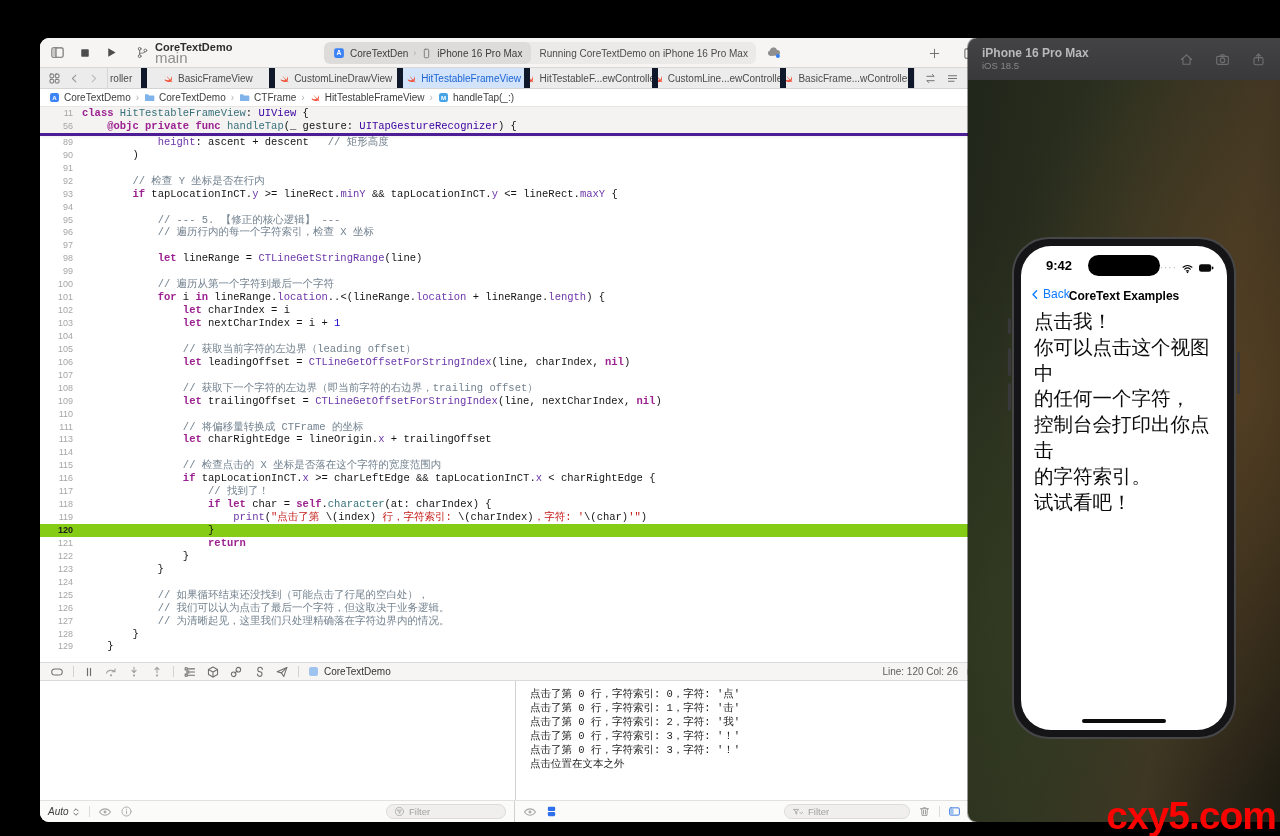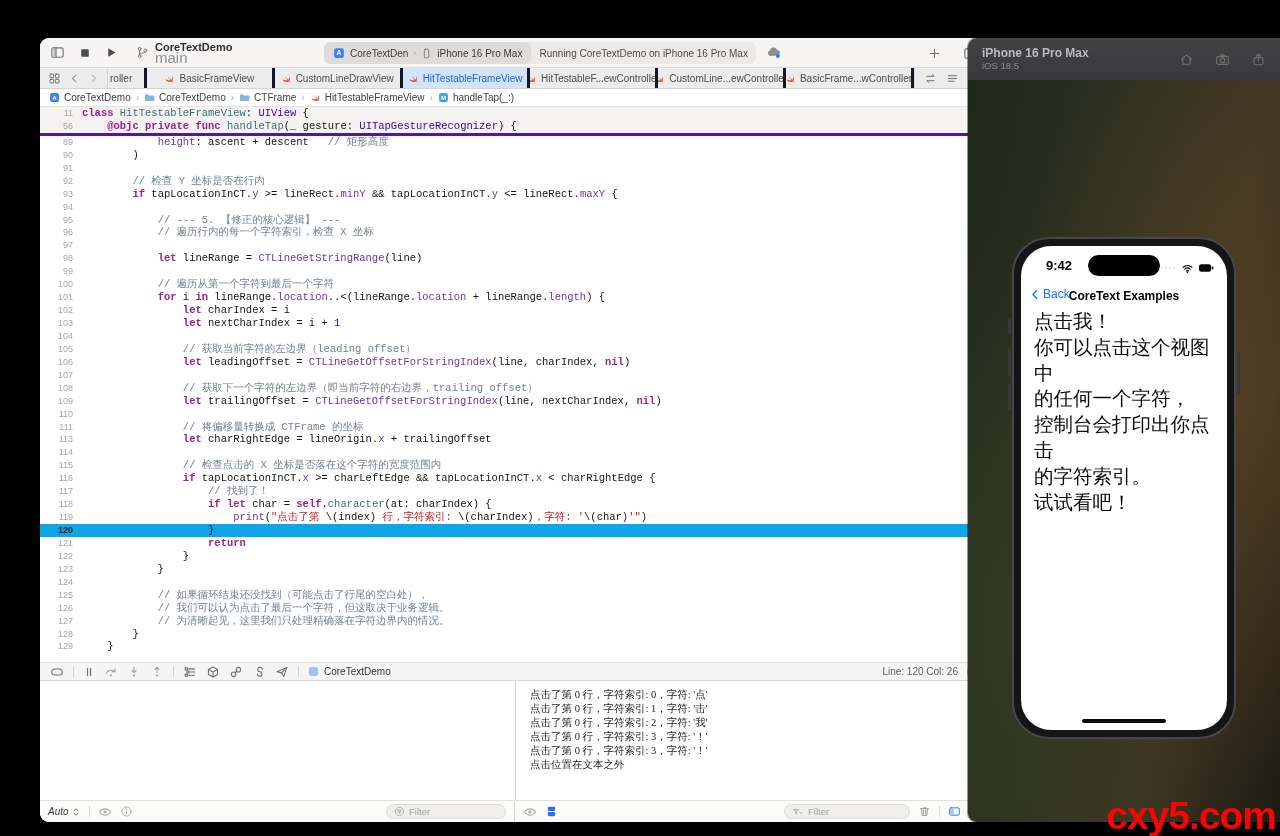--- a/index.html
+++ b/index.html
@@ -30,39 +30,39 @@
   .schemepill .seg2{flex:1;text-align:center;color:#4c4c4c;}
   .tbsep{color:#a9a9a9;font-size:9px;}
   .tb-cloud{position:absolute;left:726px;top:7px;}
   .tb-right{position:absolute;right:12px;top:0;height:30px;display:flex;align-items:center;gap:22px;}
 
   
   .tabbar{height:21px;background:#edecec;border-bottom:1px solid #d5d4d3;display:flex;align-items:stretch;flex:none;}
   .tab-ctl{display:flex;align-items:center;gap:8px;padding:0 8px;flex:none;}
   .tabs{display:flex;flex:1;min-width:0;}
   .tab{display:flex;align-items:center;justify-content:center;gap:4px;font-size:10px;color:#4b4b4b;
-    border-right:3px solid #0f172a;padding:0 6px;white-space:nowrap;overflow:hidden;flex:1 1 0;}
+    border-right:6px solid #0f172a;padding:0 6px;white-space:nowrap;overflow:hidden;flex:1 1 0;}
   .tab.clip{flex:0 0 40px;justify-content:flex-start;padding-left:2px;border-left:1px solid #d8d7d6;}
   .tab.active{background:#d2e3fa;color:#1d66d6;}
   .tab-right{display:flex;align-items:center;gap:9px;padding:0 9px;flex:none;border-left:1px solid #d8d7d6;}
 
   
   .crumbbar{height:18px;background:#fff;border-bottom:1px solid #e7e6e5;display:flex;align-items:center;
     padding-left:9px;font-size:10px;color:#3d3d3d;gap:5px;flex:none;}
   .crumbbar .sep{color:#b5b5b5;font-size:10px;}
   .crumb{display:flex;align-items:center;gap:4px;}
 
   
   .editor{flex:1;min-height:0;background:#fff;font-family:"Liberation Mono","DejaVu Sans Mono",monospace;
     font-size:10.5px;overflow:hidden;display:flex;flex-direction:column;}
   .sticky{background:#f4f3f2;border-bottom:3px solid #4c1d95;box-shadow:0 1px 3px rgba(0,0,0,.07);flex:none;}
   .cl{display:flex;height:12.95px;line-height:12.95px;white-space:pre;}
   .cl .ln{width:42px;min-width:42px;text-align:right;padding-right:9px;color:#a6a6a6;font-size:9px;font-family:"Liberation Sans",sans-serif;}
   .cl .code{flex:1;overflow:hidden;}
-  .cl.cur{background:#0ea5e9;}
+  .cl.cur{background:#84cc16;}
   .cl.cur .ln{color:#1c1c1c;font-weight:700;}
   .tk-k{color:#9c2191;font-weight:700}
   .tk-t{color:#37707a}
   .tk-F{color:#3900a0}
   .tk-f{color:#6c36a9}
   .tk-s{color:#c41a16}
   .tk-n{color:#1c00cf}
   .tk-c{color:#73828f}
   .tk-p{color:#141414}
 
@@ -71,21 +71,21 @@
     display:flex;align-items:center;padding:0 10px;gap:9px;flex:none;color:#6f6f6f;}
   .dbgbar .vsep{width:1px;height:11px;background:#d4d3d2;}
   .dbg-app{display:flex;align-items:center;gap:5px;font-size:10px;color:#333;}
   .dbg-right{margin-left:auto;display:flex;align-items:center;gap:8px;font-size:10px;color:#5d5d5d;}
 
   
   .dbgarea{height:119px;display:flex;flex:none;background:#fff;}
   .vars{width:475px;flex:none;}
   .console{flex:1;border-left:1px solid #d2d1d0;padding:7px 0 0 14px;
     font-family:"Liberation Mono","DejaVu Sans Mono",monospace;font-size:10.5px;color:#1d1d1d;overflow:hidden;}
-  .console div{line-height:13.9px;white-space:pre;font-family:Liberation Serif, serif;}
+  .console div{line-height:13.9px;white-space:pre;}
 
   
   .botbar{height:22px;display:flex;align-items:center;flex:none;background:#fbfbfa;border-top:1px solid #e2e1e0;}
   .botbar .bleft{width:475px;height:100%;display:flex;align-items:center;padding:0 8px;gap:8px;border-right:1px solid #d2d1d0;}
   .scopesel{display:flex;align-items:center;gap:2px;font-size:10px;color:#3a3a3a;font-style:italic;}
   .filterpill{display:flex;align-items:center;gap:4px;height:15px;border-radius:8px;background:#f0efee;
     border:1px solid #dcdbda;padding:0 7px;color:#9a9a9a;font-size:9.5px;}
   .filterpill .ph{color:#a0a0a0;}
   .botbar .bright{flex:1;height:100%;display:flex;align-items:center;padding:0 8px;gap:8px;}
   .spacer{flex:1;}

